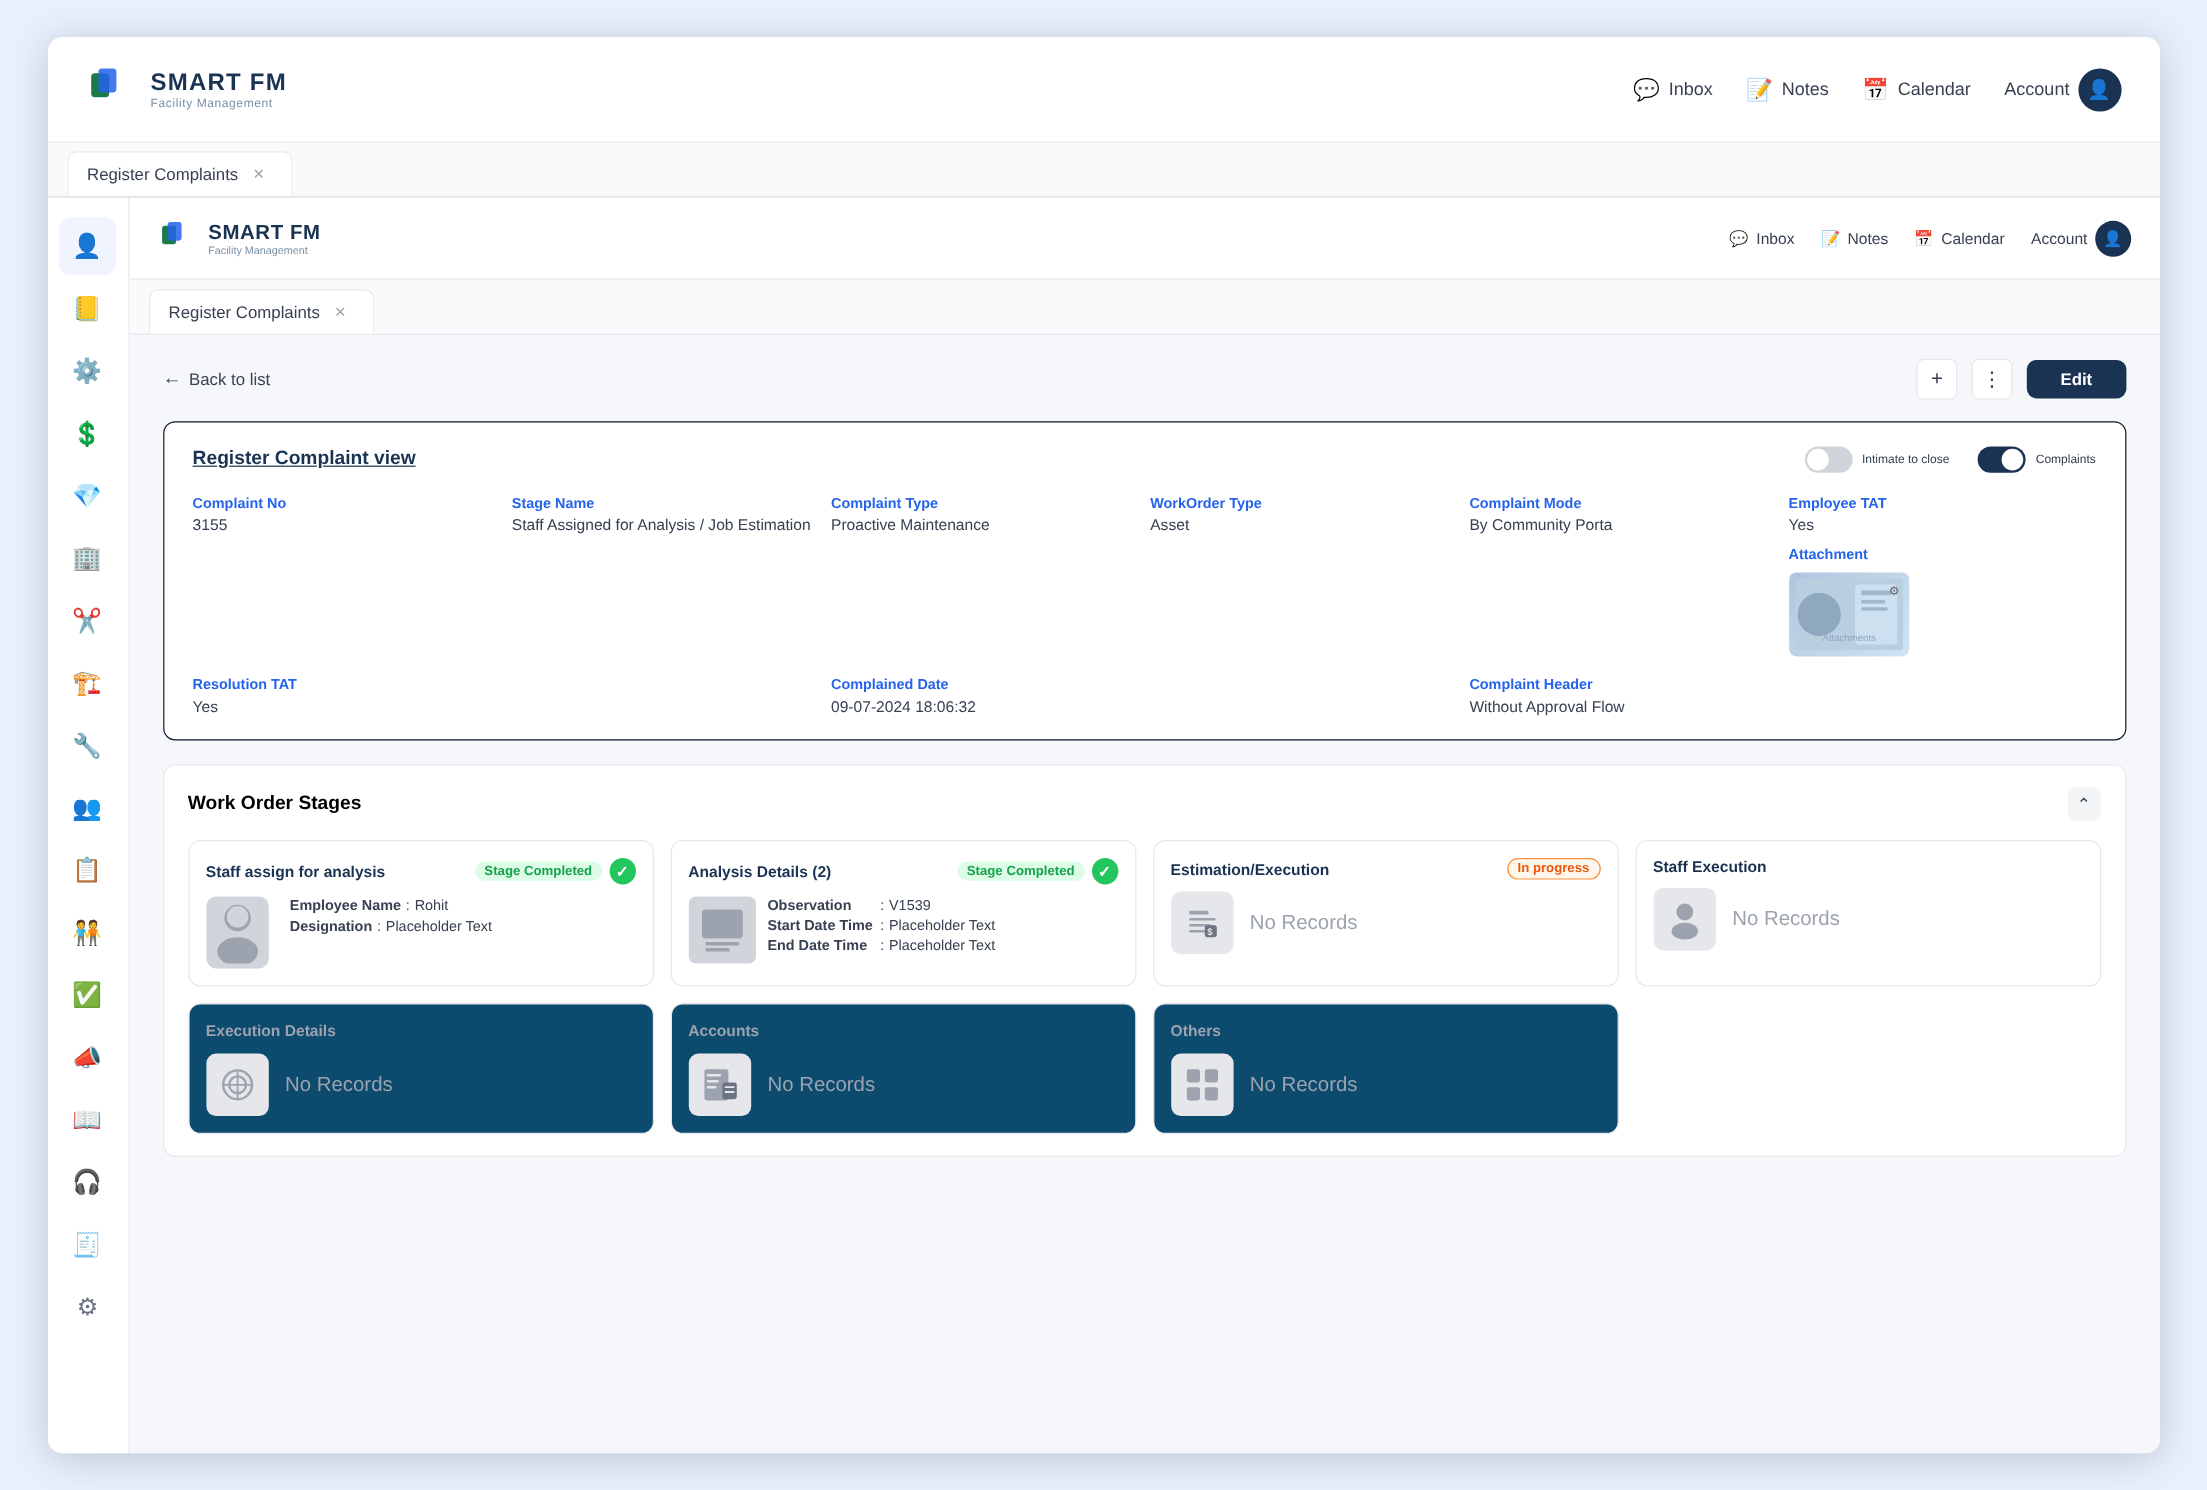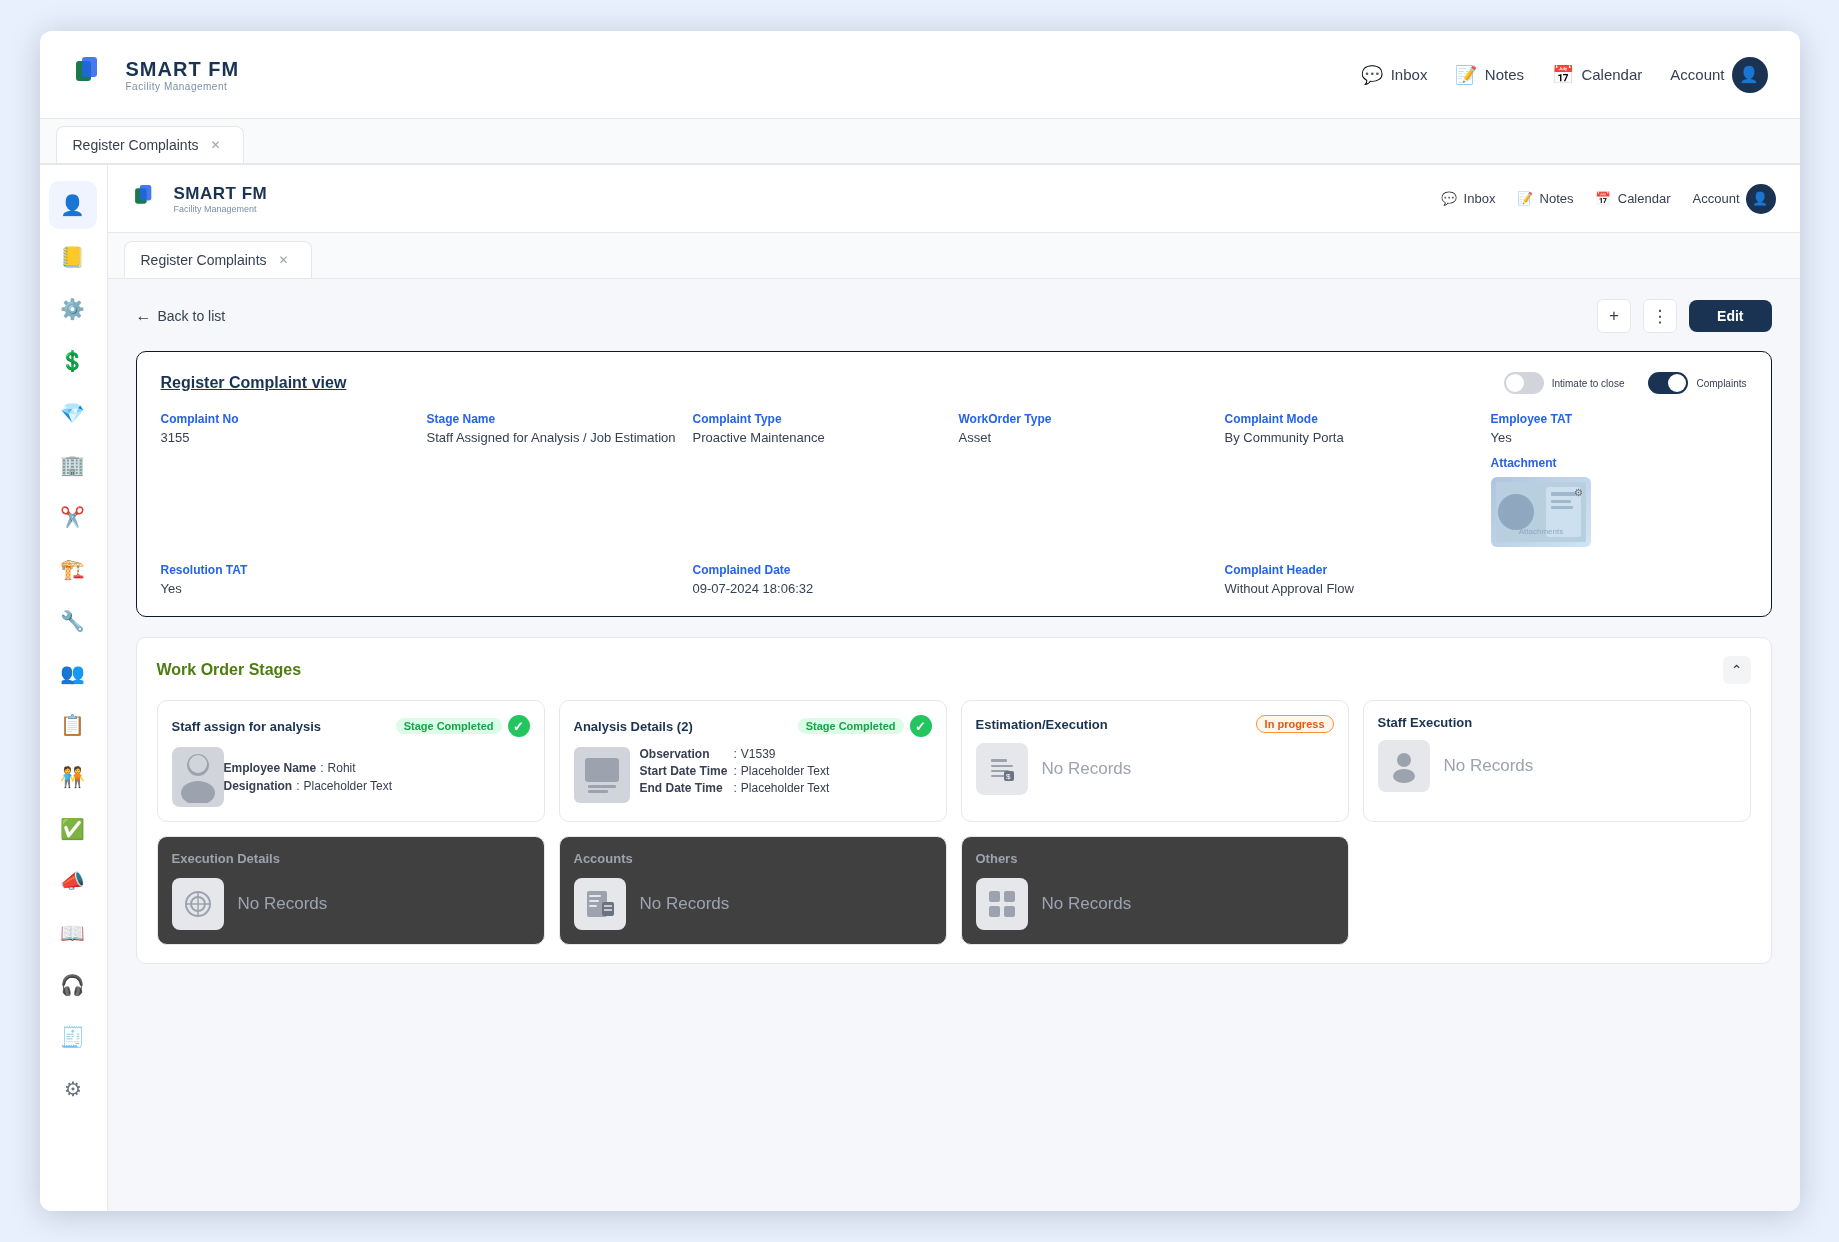--- a/index.html
+++ b/index.html
@@ -392,21 +392,21 @@
     }
     .stages-header {
       display: flex;
       align-items: center;
       justify-content: space-between;
       margin-bottom: 16px;
     }
     .stages-title {
       font-size: 16px;
       font-weight: 700;
-      color: #4d7c0f;
+      color: #000000;
     }
     .collapse-btn {
       width: 28px;
       height: 28px;
       border-radius: 6px;
       background: #f3f4f6;
       border: none;
       display: flex;
       align-items: center;
       justify-content: center;
@@ -469,22 +469,22 @@
       display: flex;
       align-items: center;
       justify-content: center;
       font-size: 13px;
       font-weight: 700;
     }
 
     
     .staff-assign-content {
       display: flex;
-      align-items: center;
-      gap: 0;
+      align-items: flex-start;
+      gap: 18px;
     }
     .staff-avatar-box {
       width: 52px;
       height: 60px;
       border-radius: 8px;
       background: #d1d5db;
       overflow: hidden;
       display: flex;
       align-items: center;
       justify-content: center;
@@ -564,21 +564,21 @@
     .no-records-text {
       font-size: 17px;
       color: #9ca3af;
     }
 
     
     .bottom-stage-box {
       border: 1px solid #e5e7eb;
       border-radius: 10px;
       padding: 14px;
-      background: #404040;
+      background: #0c4a6e;
       min-height: 100px;
     }
     .bottom-stage-title {
       font-size: 13px;
       font-weight: 600;
       color: #9ca3af;
       margin-bottom: 12px;
     }
 
     

